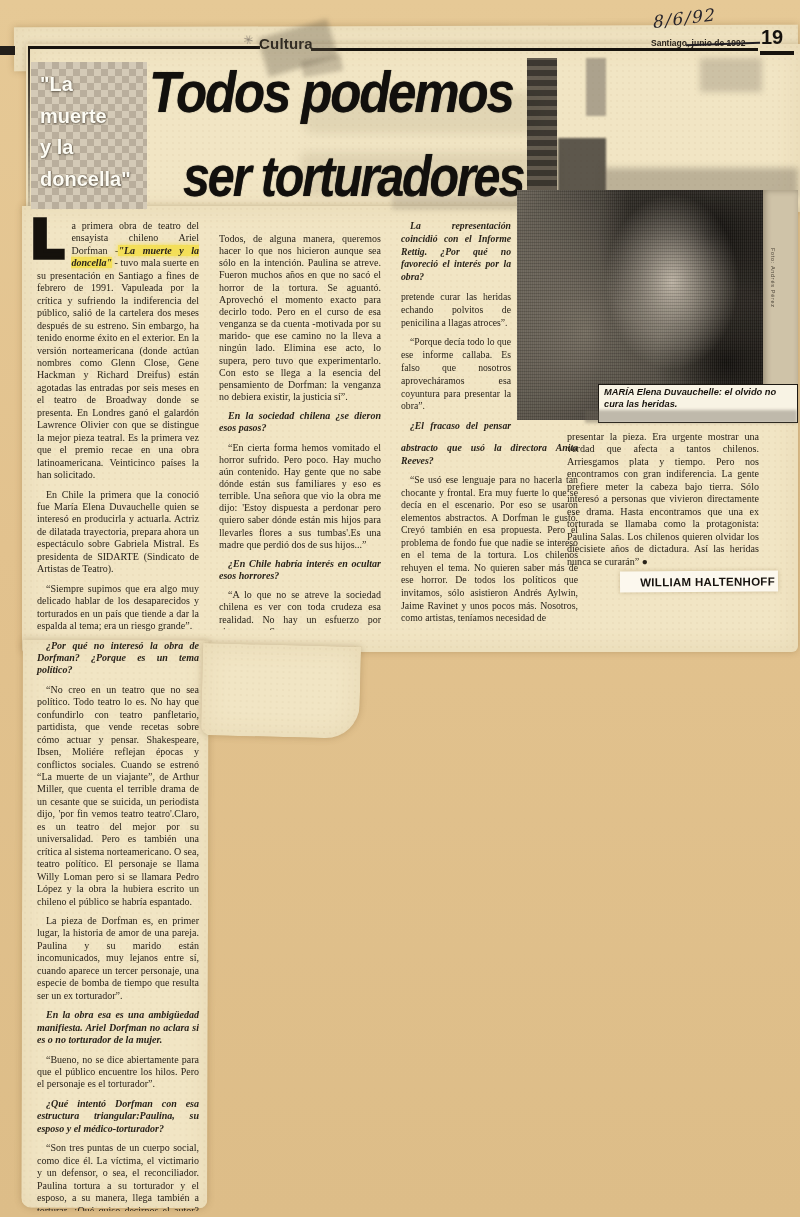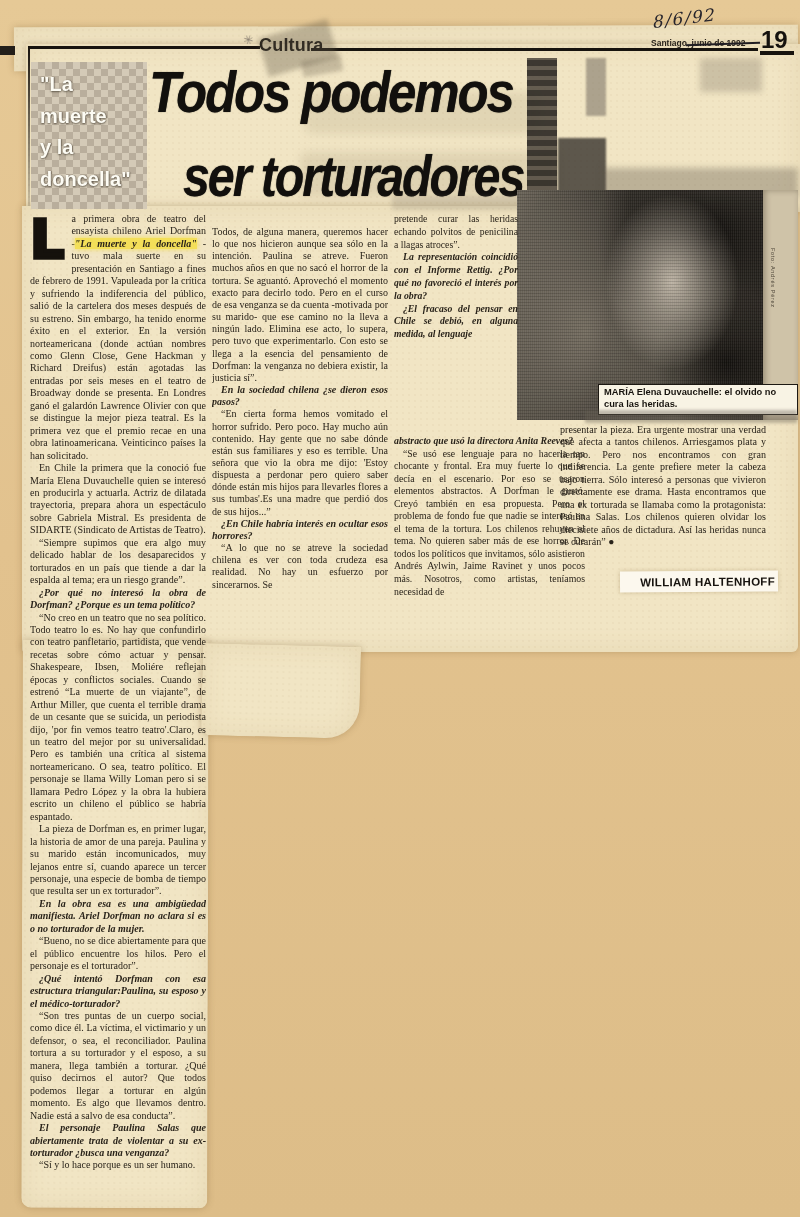--- a/index.html
+++ b/index.html
@@ -3,30 +3,30 @@
 <meta charset="utf-8">
 <style>
   html,body{margin:0;padding:0;}
   .page{position:relative;width:800px;height:1217px;overflow:hidden;
         background:linear-gradient(180deg,#e6c996 0%,#e2c28e 45%,#ddbd88 100%);
         font-family:"Liberation Sans","DejaVu Sans",sans-serif;}
   .paper{position:absolute;background:#f1e5c4;box-shadow:0 0 7px rgba(110,80,35,.30), inset 0 0 26px rgba(160,120,60,.13);}
   .paper.tex{background-image:radial-gradient(rgba(150,120,70,.05) 1px,transparent 1.3px);background-size:6px 6px;}
 
   
-  .section-label{position:absolute;left:259px;top:35px;font-weight:bold;font-size:18px;color:#1a1611;letter-spacing:.2px;}
+  .section-label{position:absolute;left:259px;top:35px;font-weight:bold;font-size:15px;color:#1a1611;letter-spacing:.2px;}
   .section-marker{position:absolute;left:243px;top:33px;font-size:12px;color:#8b8172;transform:rotate(18deg);filter:blur(.4px);}
   .masthead-rule{position:absolute;left:311px;top:48px;width:447px;height:3px;background:#17130e;}
   .pagenum-rule{position:absolute;left:760px;top:51px;width:34px;height:3.5px;background:#17130e;}
   .edge-dash{position:absolute;left:0;top:46px;width:15px;height:9px;background:#231f1a;filter:blur(.4px);}
   .dateline{position:absolute;left:651px;top:38px;font-weight:bold;font-size:8.5px;color:#2a241c;}
   .date-strike{position:absolute;left:686px;top:43px;width:74px;height:2px;background:#201d22;transform:rotate(-2deg);}
   .handwritten{position:absolute;left:653px;top:8px;font-family:"DejaVu Serif",serif;font-style:italic;font-size:17px;
                color:#26242c;transform:rotate(-7deg) skewX(-6deg);letter-spacing:1.5px;}
-  .pagenum{position:absolute;left:761px;top:26px;font-weight:bold;font-size:24px;color:#15120e;}
+  .pagenum{position:absolute;left:761px;top:26px;font-weight:bold;font-size:20px;color:#15120e;}
 
   
   .frame-top{position:absolute;left:28px;top:46px;width:232px;height:2.5px;background:#17130e;}
   .frame-left{position:absolute;left:28px;top:46px;width:2px;height:160px;background:linear-gradient(#17130e,rgba(23,19,14,.15));}
   .kicker{position:absolute;left:31px;top:62px;width:116px;height:147px;padding:7px 0 0 9px;box-sizing:border-box;
           background:repeating-conic-gradient(#b9ae9c 0% 25%,#d4cab7 0% 50%) 0 0/14px 14px;}
   .kline{font-weight:bold;font-size:20px;line-height:31.5px;color:#fdfcf4;
          text-shadow:0 1px 2px rgba(45,38,26,.6),1px 0 1px rgba(45,38,26,.35);}
   .title-line{position:absolute;font-style:italic;font-weight:bold;color:#12100d;letter-spacing:-2.5px;
               transform-origin:left top;text-shadow:0 0 1px rgba(18,16,13,.8);white-space:nowrap;}
@@ -58,26 +58,26 @@
            linear-gradient(100deg,#6b655a 0%,#3b3731 40%,#59544a 68%,#2e2a25 100%);
          filter:contrast(1.05);}
   .photo .grain{position:absolute;inset:0;
          background:repeating-linear-gradient(0deg,rgba(0,0,0,.14) 0 1px,transparent 1px 3px),
                     repeating-linear-gradient(90deg,rgba(255,255,255,.06) 0 1px,transparent 1px 2px);}
   .photo-edge{position:absolute;left:763px;top:190px;width:35px;height:230px;background:#cfc3a8;
               box-shadow:inset 2px 0 6px rgba(60,50,35,.4);}
   .photo-credit{position:absolute;left:776px;top:248px;width:110px;font-size:5.5px;letter-spacing:.7px;color:#4a4236;
                 transform:rotate(90deg);transform-origin:left top;white-space:nowrap;}
   .photo-caption{position:absolute;left:598px;top:384px;width:188px;background:#f8f3e4;border:1.5px solid #1c1812;
-                 padding:2px 5px 4px;font-weight:bold;font-size:9.3px;line-height:11.5px;color:#17130e;}
+                 padding:2px 5px 12px;font-style:italic;font-weight:bold;font-size:9.3px;line-height:11.5px;color:#17130e;}
 
   
   .col{position:absolute;color:#29231a;font-family:"Liberation Serif","DejaVu Serif",serif;text-align:justify;
        overflow:hidden;hyphens:auto;-webkit-hyphens:auto;}
-  .col p.para{margin:0;}
+  .col p.para{margin:7px;}
   .para{text-indent:9px;}
   .para.lead,.para.c,.para.qc{text-indent:0;}
   .para.q,.para.qc{font-style:italic;font-weight:bold;}
   .hl{background:rgba(243,222,70,.85);box-shadow:0 0 5px rgba(243,222,70,.9);font-style:italic;font-weight:bold;}
   #col1{left:30px;top:213px;width:176px;height:998px;font-size:10px;line-height:12.45px;}
   #col2{left:212px;top:226px;width:176px;height:404px;font-size:10px;line-height:12.15px;}
   #col3a{left:394px;top:213px;width:124px;height:222px;font-size:9.7px;line-height:12.8px;}
   #col3b{left:394px;top:435px;width:191px;height:200px;font-size:9.8px;line-height:12.55px;}
   #col4{left:560px;top:424px;width:206px;height:150px;font-size:10.1px;line-height:12.45px;}
   .dropcap{float:left;font-family:"DejaVu Sans",sans-serif;font-weight:bold;font-size:54px;line-height:46px;
@@ -144,22 +144,23 @@
     <span><p class="para lead"><span>a primera obra de teatro del ensayista chileno Ariel Dorfman -</span><span class="hl">"La muerte y la doncella"</span><span> - tuvo mala suerte en su presentación en Santiago a fines de febrero de 1991. Vapuleada por la crítica y sufriendo la indiferencia del público, salió de la cartelera dos meses después de su estreno. Sin embargo, ha tenido enorme éxito en el exterior. En la versión norteamericana (donde actúan nombres como Glenn Close, Gene Hackman y Richard Dreifus) están agotadas las entradas por seis meses en el teatro de Broadway donde se presenta. En Londres ganó el galardón Lawrence Olivier con que se distingue la mejor pieza teatral. Es la primera vez que el premio recae en una obra latinoamericana. Veinticinco países la han solicitado.</span></p><p class="para n">En Chile la primera que la conoció fue María Elena Duvauchelle quien se interesó en producirla y actuarla. Actriz de dilatada trayectoria, prepara ahora un espectáculo sobre Gabriela Mistral. Es presidenta de SIDARTE (Sindicato de Artistas de Teatro).</p><p class="para n">“Siempre supimos que era algo muy delicado hablar de los desaparecidos y torturados en un país que tiende a dar la espalda al tema; era un riesgo grande”.</p><p class="para q">¿Por qué no interesó la obra de Dorfman? ¿Porque es un tema político?</p><p class="para n">“No creo en un teatro que no sea político. Todo teatro lo es. No hay que confundirlo con teatro panfletario, partidista, que vende recetas sobre cómo actuar y pensar. Shakespeare, Ibsen, Moliére reflejan épocas y conflictos sociales. Cuando se estrenó “La muerte de un viajante”, de Arthur Miller, que cuenta el terrible drama de un cesante que se suicida, un periodista dijo, 'por fin vemos teatro teatro'.Claro, es un teatro del mejor por su universalidad. Pero es también una crítica al sistema norteamericano. O sea, teatro político. El personaje se llama Willy Loman pero si se llamara Pedro López y la obra la hubiera escrito un chileno el público se habría espantado.</p><p class="para n">La pieza de Dorfman es, en primer lugar, la historia de amor de una pareja. Paulina y su marido están incomunicados, muy lejanos entre sí, cuando aparece un tercer personaje, una especie de bomba de tiempo que resulta ser un ex torturador”.</p><p class="para q">En la obra esa es una ambigüedad manifiesta. Ariel Dorfman no aclara si es o no torturador de la mujer.</p><p class="para n">“Bueno, no se dice abiertamente para que el público encuentre los hilos. Pero el personaje es el torturador”.</p><p class="para q">¿Qué intentó Dorfman con esa estructura triangular:Paulina, su esposo y el médico-torturador?</p><p class="para n">“Son tres puntas de un cuerpo social, como dice él. La víctima, el victimario y un defensor, o sea, el reconciliador. Paulina tortura a su torturador y el esposo, a su manera, llega también a torturar. ¿Qué quiso decirnos el autor? Que todos podemos llegar a torturar en algún momento. Es algo que llevamos dentro. Nadie está a salvo de esa conducta”.</p><p class="para q">El personaje Paulina Salas que abiertamente trata de violentar a su ex-torturador ¿busca una venganza?</p><p class="para n">“Sí y lo hace porque es un ser humano.</p></span>
   </div>
   <div class="col" id="col2">
       <p class="para c">Todos, de alguna manera, queremos hacer lo que nos hicieron aunque sea sólo en la intención. Paulina se atreve. Fueron muchos años en que no sacó el horror de la tortura. Se aguantó. Aprovechó el momento exacto para decirlo todo. Pero en el curso de esa venganza se da cuenta -motivada por su marido- que ese camino no la lleva a ningún lado. Elimina ese acto, lo supera, pero tuvo que experimentarlo. Con esto se llega a la esencia del pensamiento de Dorfman: la venganza no debiera existir, la justicia sí”.</p>
       <p class="para q">En la sociedad chilena ¿se dieron esos pasos?</p>
       <p class="para n">“En cierta forma hemos vomitado el horror sufrido. Pero poco. Hay mucho aún contenido. Hay gente que no sabe dónde están sus familiares y eso es terrible. Una señora que vio la obra me dijo: 'Estoy dispuesta a perdonar pero quiero saber dónde están mis hijos para llevarles flores a sus tumbas'.Es una madre que perdió dos de sus hijos...”</p>
       <p class="para q">¿En Chile habría interés en ocultar esos horrores?</p>
       <p class="para n">“A lo que no se atreve la sociedad chilena es ver con toda crudeza esa realidad. No hay un esfuerzo por sincerarnos. Se</p>
     </div>
   <div class="col" id="col3a">
+      <p class="para q">La representación coincidió con el Informe Rettig. ¿Por qué no favoreció el interés por la obra?</p>
       <p class="para c">pretende curar las heridas echando polvitos de penicilina a llagas atroces”.</p>
-      <p class="para q">La representación coincidió con el Informe Rettig. ¿Por qué no favoreció el interés por la obra?</p>
+      <p class="para n">“Porque decía todo lo que ese informe callaba. Es falso que nosotros aprovecháramos esa coyuntura para presentar la obra”.</p>
       <p class="para q">¿El fracaso del pensar en Chile se debió, en alguna medida, al lenguaje</p>
     </div>
   <div class="col" id="col3b">
       <p class="para qc">abstracto que usó la directora Anita Reeves?</p>
       <p class="para n">“Se usó ese lenguaje para no hacerla tan chocante y frontal. Era muy fuerte lo que se decía en el escenario. Por eso se usaron elementos abstractos. A Dorfman le gustó. Creyó también en esa propuesta. Pero el problema de fondo fue que nadie se interesó en el tema de la tortura. Los chilenos rehuyen el tema. No quieren saber más de ese horror. De todos los políticos que invitamos, sólo asistieron Andrés Aylwin, Jaime Ravinet y unos pocos más. Nosotros, como artistas, teníamos necesidad de</p>
     </div>
   <div class="col" id="col4">
       <p class="para c">presentar la pieza. Era urgente mostrar una verdad que afecta a tantos chilenos. Arriesgamos plata y tiempo. Pero nos encontramos con gran indiferencia. La gente prefiere meter la cabeza bajo tierra. Sólo interesó a personas que vivieron directamente ese drama. Hasta encontramos que una ex torturada se llamaba como la protagonista: Paulina Salas. Los chilenos quieren olvidar los diecisiete años de dictadura. Así las heridas nunca se curarán” ●</p>
     </div>
 

